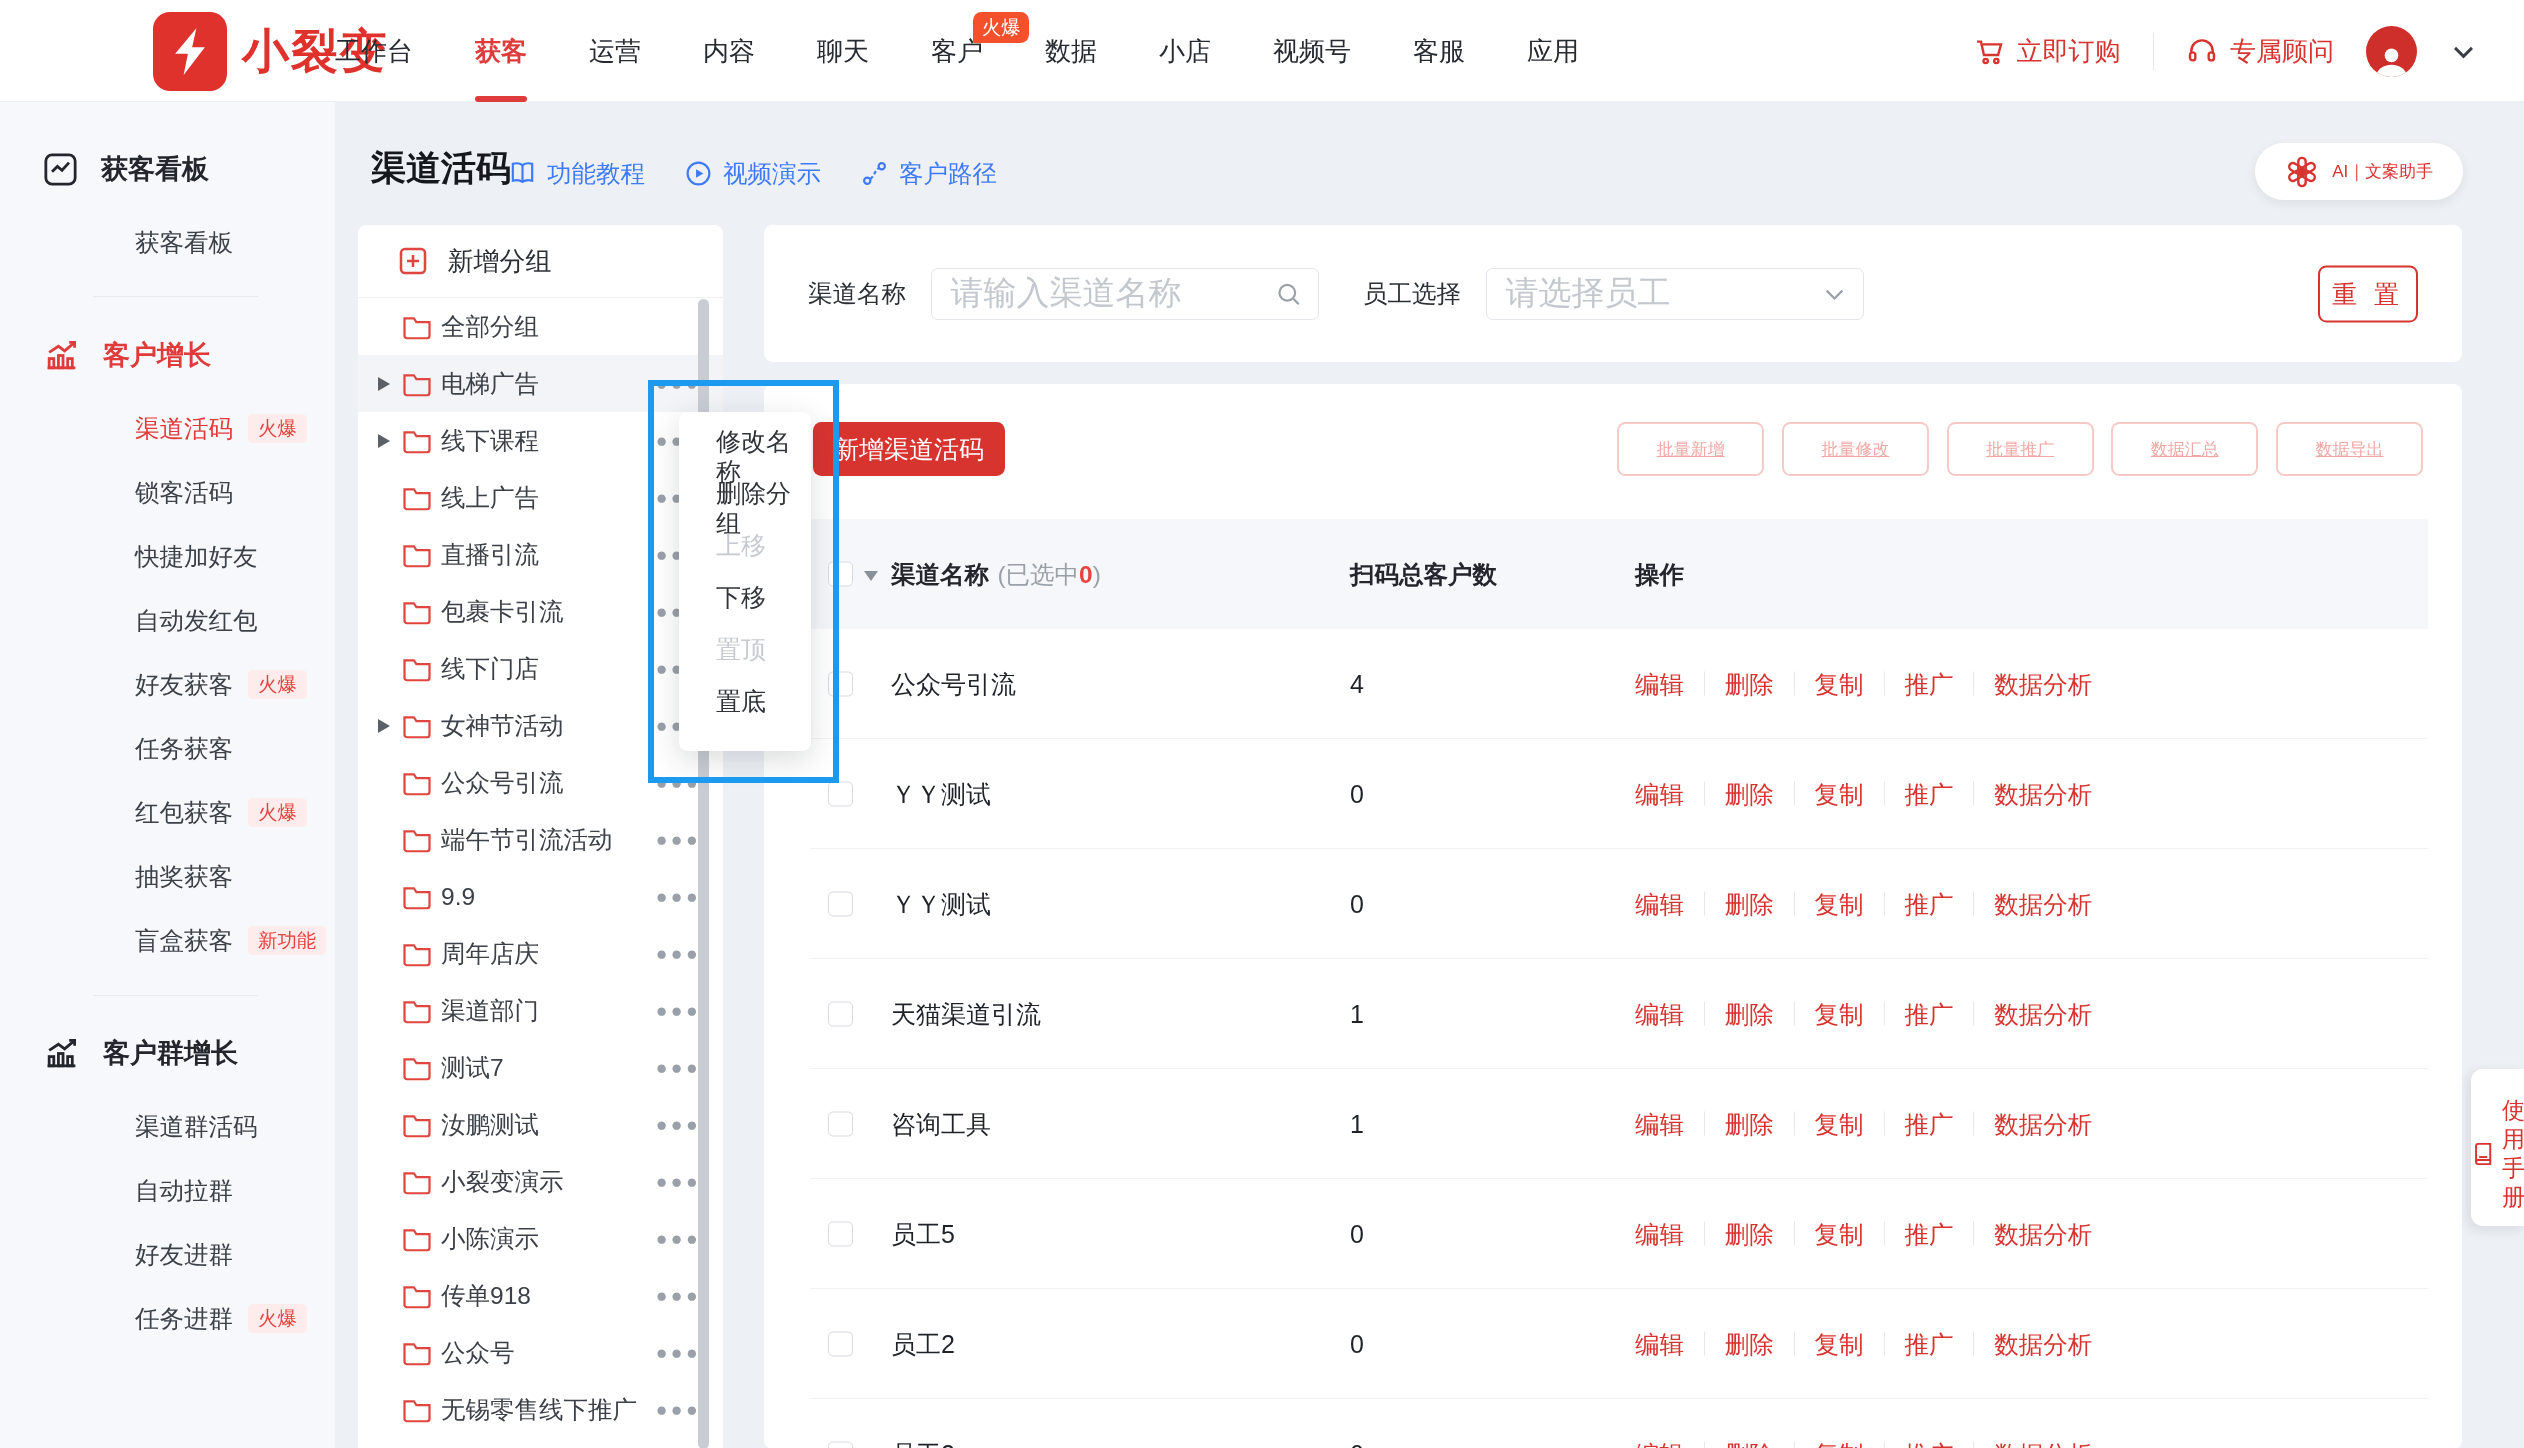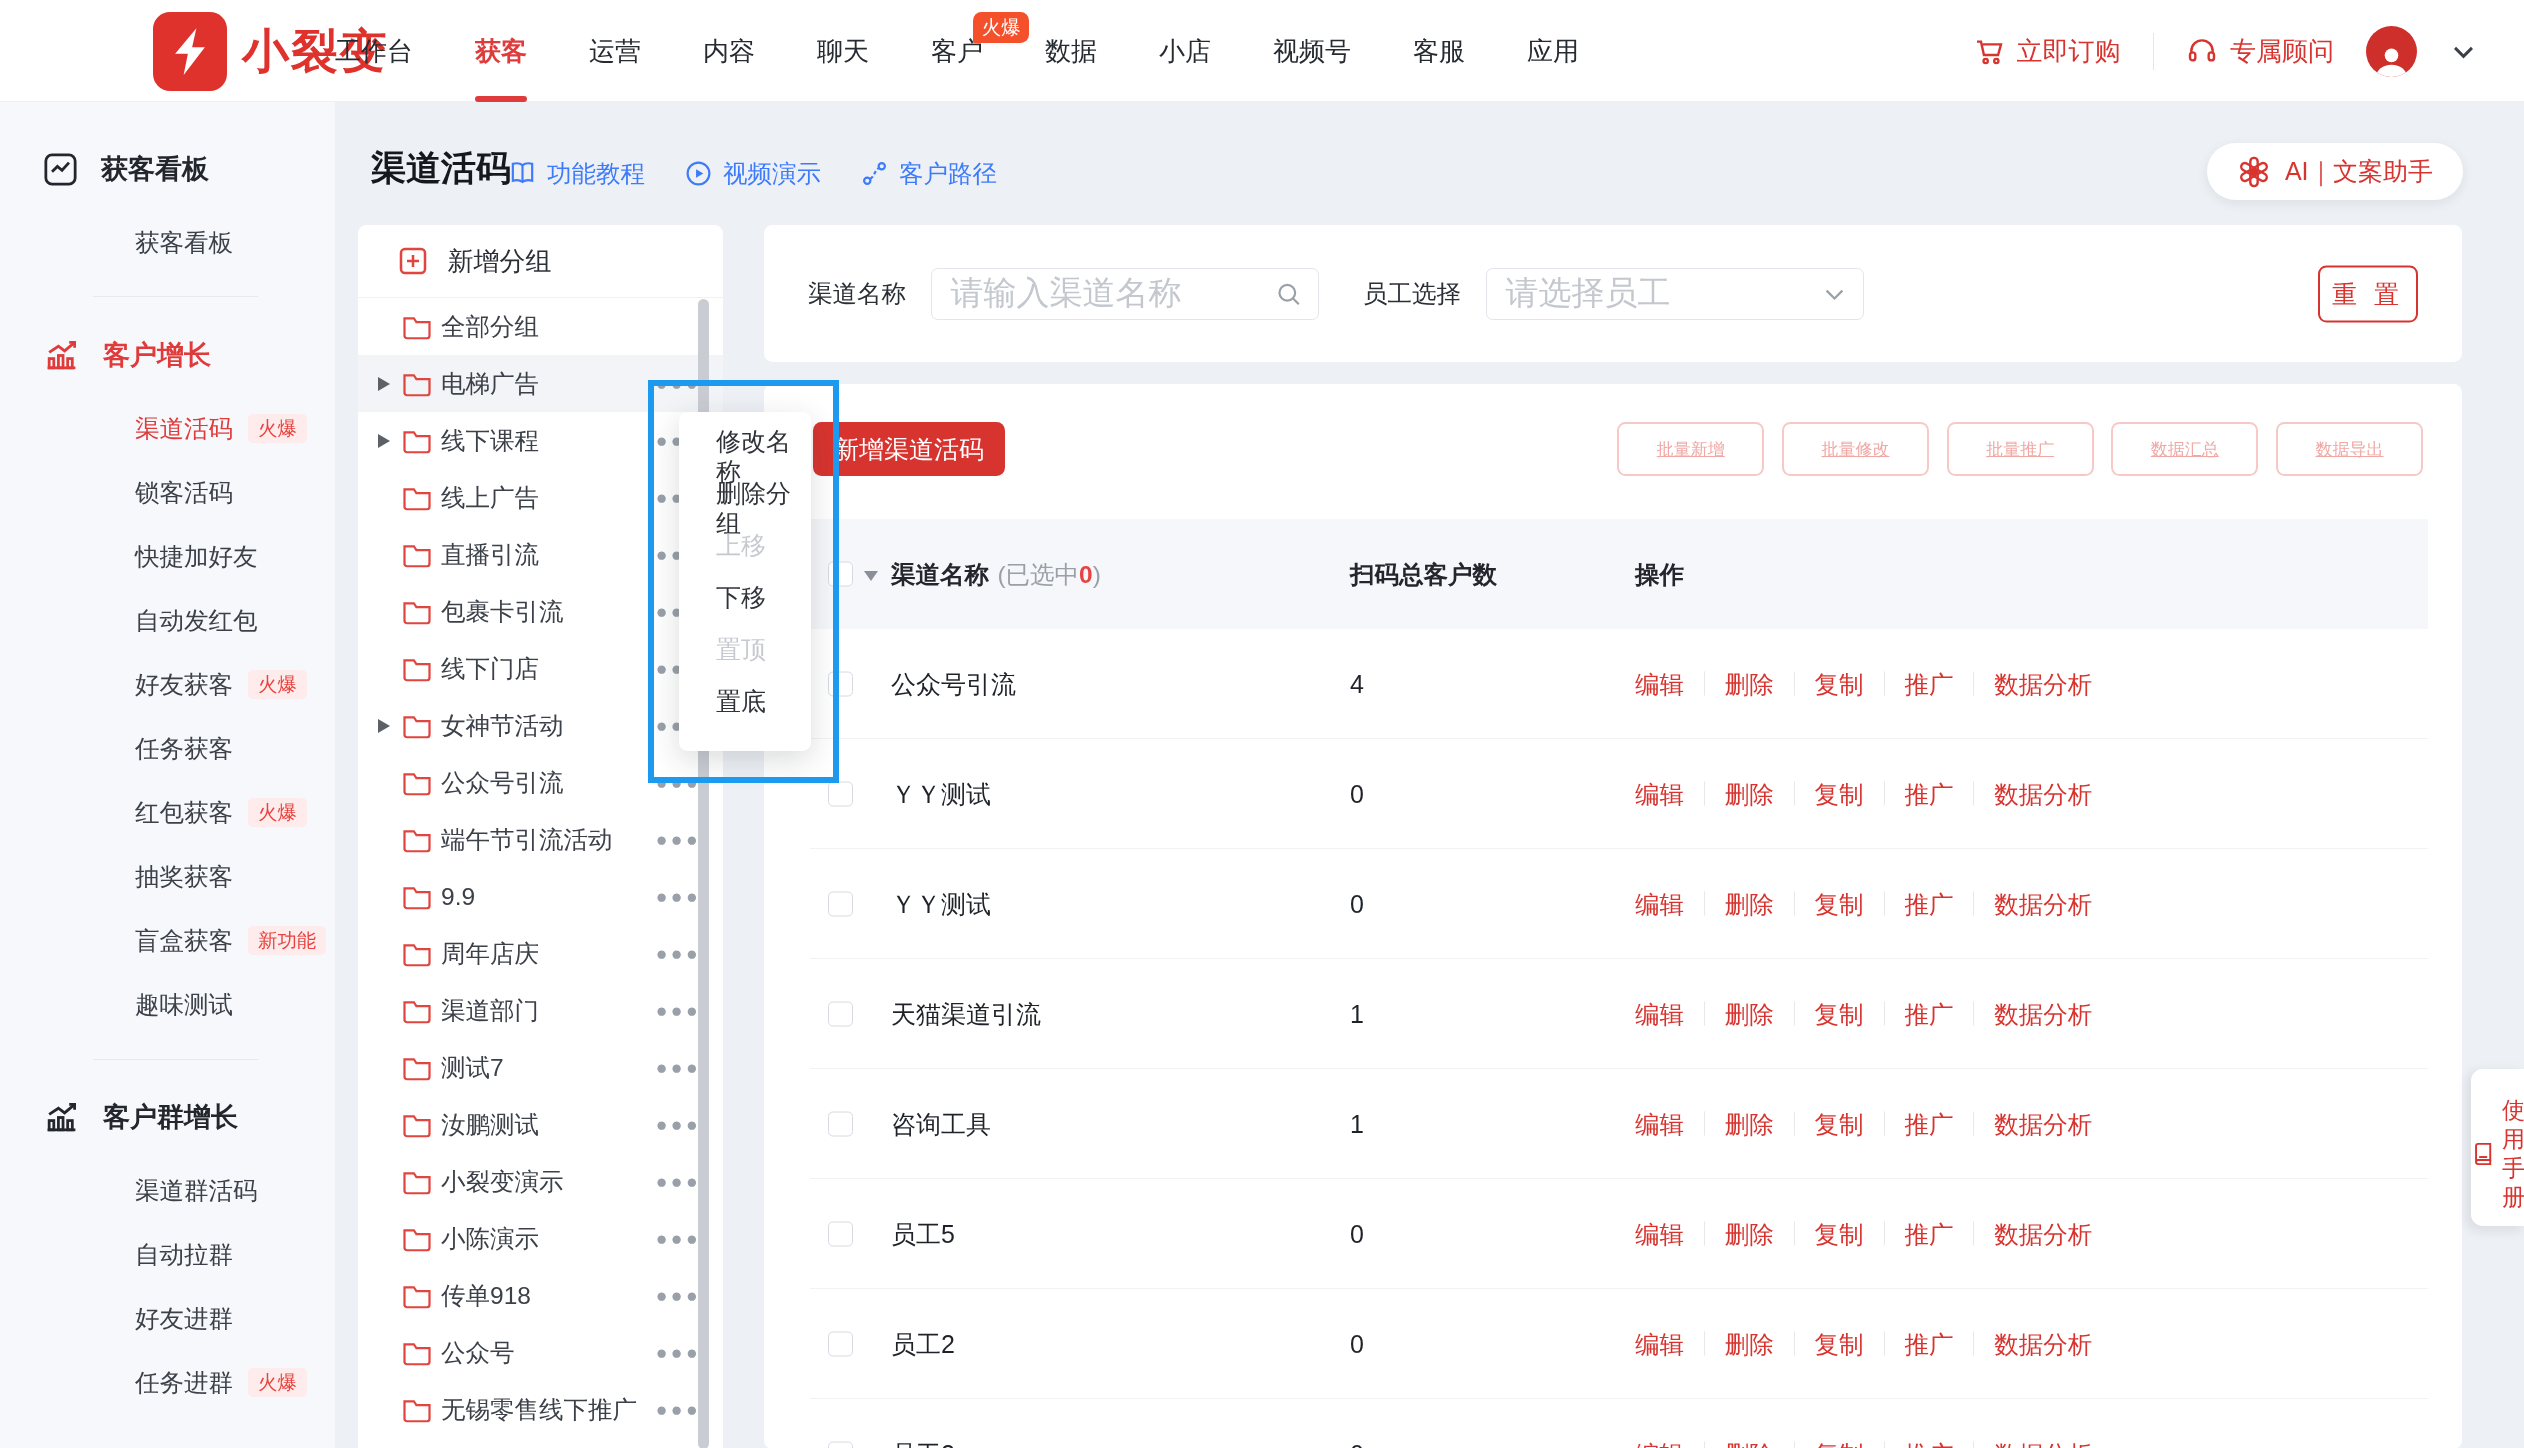--- a/index.html
+++ b/index.html
@@ -27,21 +27,21 @@
   .side-section-header.red { color:#e03b3b; }
   .side-item { position:relative; display:flex; align-items:center; gap:15px; padding-left:135px; height:64px; font-size:24.5px; color:#3c4149; cursor:pointer; }
   .side-item.active { color:#e03b3b; }
   .side-badge { background:#fdeceb; color:#e8433f; font-size:19.4px; padding:5px 10px; border-radius:5px; line-height:1; }
   .side-divider { height:0.8px; background:#e7e9ee; margin:22px 0 25px 93px; width:165px; }
 
   
   .page-title { position:absolute; left:371px; top:145px; font-size:35px; font-weight:800; color:#15181d; }
   .header-links { position:absolute; left:508px; top:157px; display:flex; gap:39px; align-items:center; }
   .h-link { display:flex; align-items:center; gap:10px; color:#3e7bfa; font-size:24.5px; cursor:pointer; }
-  .ai-pill { position:absolute; right:62px; top:143px; height:57px; padding:0 30px; border-radius:29px; background:#fff; box-shadow:0 3.4px 11.8px rgba(31,35,41,.08); display:flex; align-items:center; gap:13.5px; color:#d8342f; font-size:25px; cursor:pointer; }
+  .ai-pill { position:absolute; right:62px; top:143px; height:57px; padding:0 30px; border-radius:29px; background:#fff; box-shadow:0 3.4px 11.8px rgba(31,35,41,.08); display:flex; align-items:center; gap:13.5px; color:#d8342f; font-size:17px; cursor:pointer; }
 
   
   .group-card { position:absolute; left:358px; top:225px; width:365px; bottom:0; background:#fff; border-radius:8.4px 8.4px 0 0; }
   .add-row { height:73px; display:flex; align-items:center; gap:18.6px; padding-left:39px; font-size:26px; color:#2b2f36; border-bottom:0.8px solid #f0f1f5; cursor:pointer; }
   .group-row { position:relative; height:57px; display:flex; align-items:center; font-size:24.5px; color:#3c4149; cursor:pointer; }
   .group-row.selected { background:#f2f4f7; }
   .g-caret { position:absolute; left:20px; width:0; height:0; border-left:12.6px solid #5c6168; border-top:7.6px solid transparent; border-bottom:7.6px solid transparent; }
   .g-folder { position:absolute; left:44px; top:50%; transform:translateY(-50%); display:flex; }
   .g-label { margin-left:83px; }
   .g-ellipsis { position:absolute; right:22px; color:#99a0a9; font-size:19.4px; letter-spacing:3.4px; line-height:1; cursor:pointer; }
@@ -260,24 +260,20 @@
       <div class="side-item">
         <span>抽奖获客</span>
 
       </div>
 
       <div class="side-item">
         <span>盲盒获客</span>
         <span class="side-badge">新功能</span>
       </div>
 
-      <div class="side-item">
-        <span>趣味测试</span>
-
-      </div>
 
     <div class="side-divider"></div>
     <div class="side-section-header">
       <svg width="39" height="37" viewBox="0 0 24 24" fill="none" stroke="#23262d" stroke-width="1.8">
           <path d="M3 20h18"></path>
           <rect x="4" y="14" width="3" height="6"></rect>
           <rect x="10" y="12" width="3" height="8"></rect>
           <rect x="16" y="14" width="3" height="6"></rect>
           <path d="M4 10 l6-4 4 3 6-5"></path>
           <path d="M17 3.5 h3.5 v3.5"></path>

